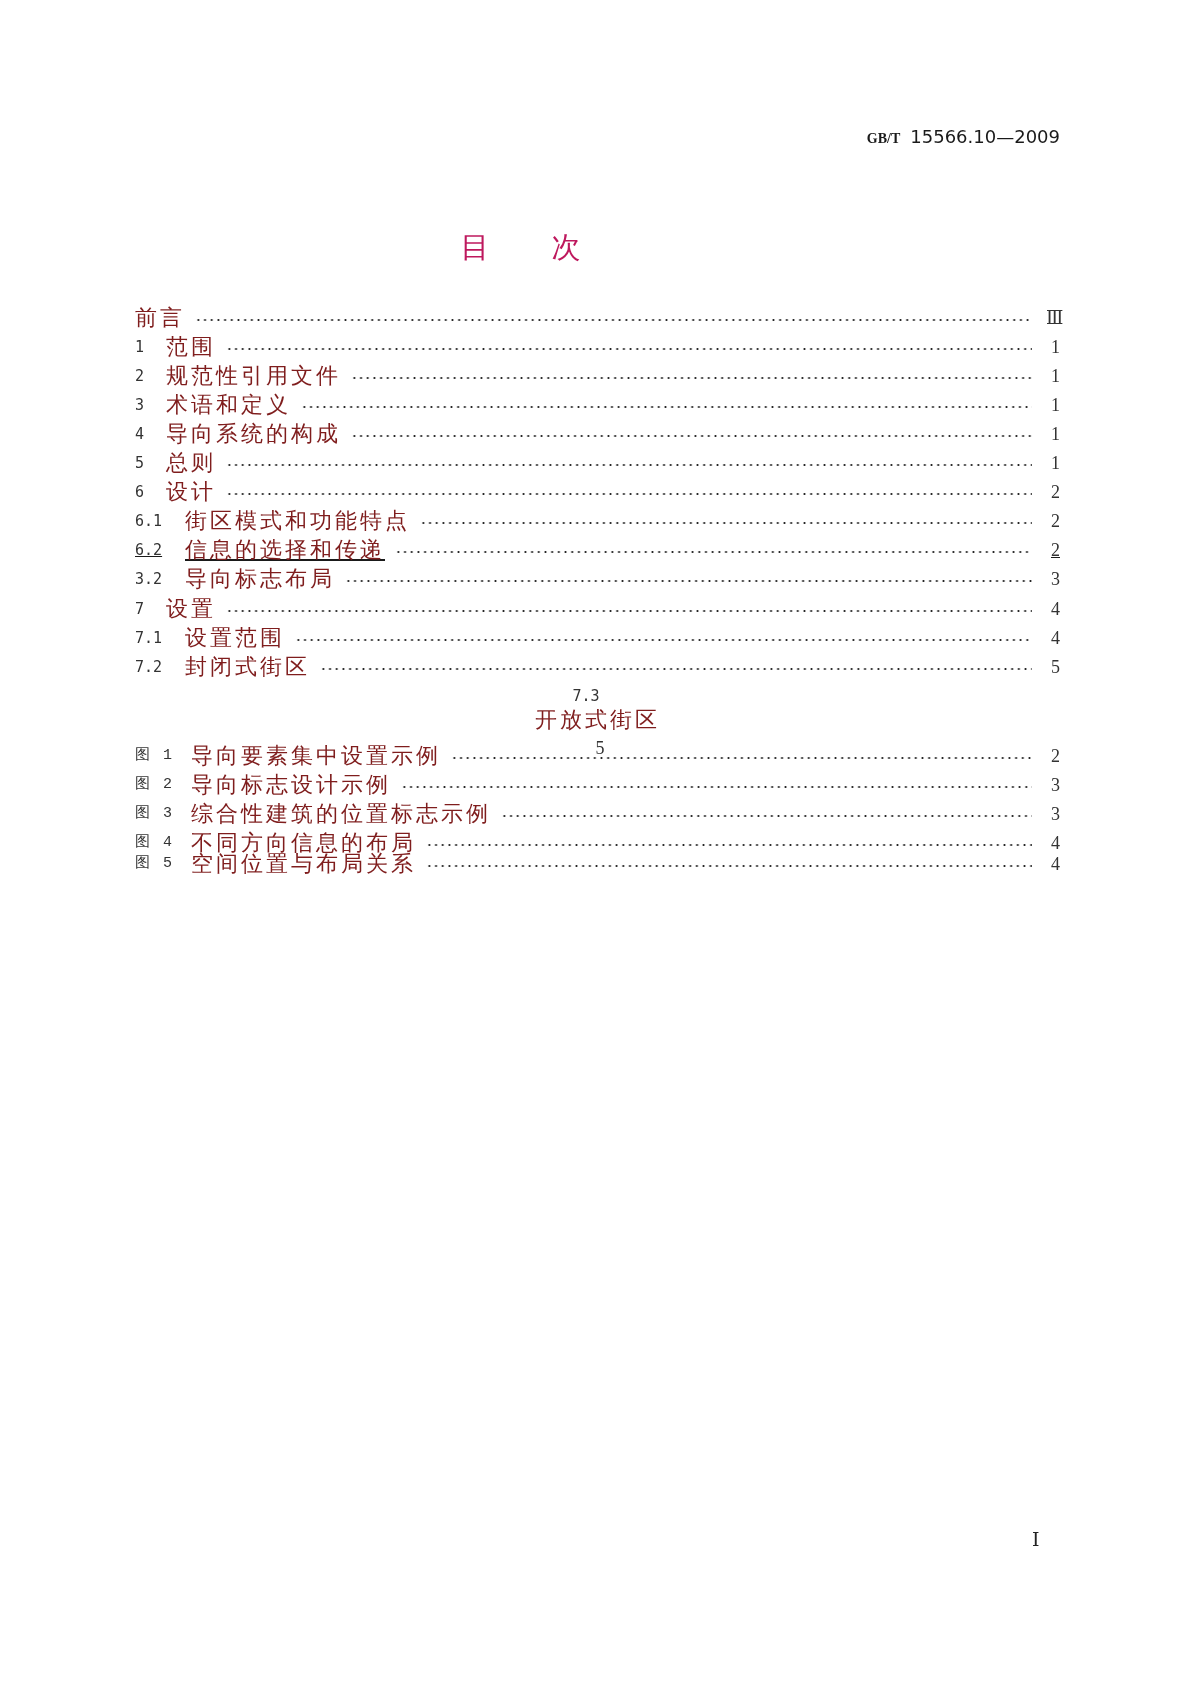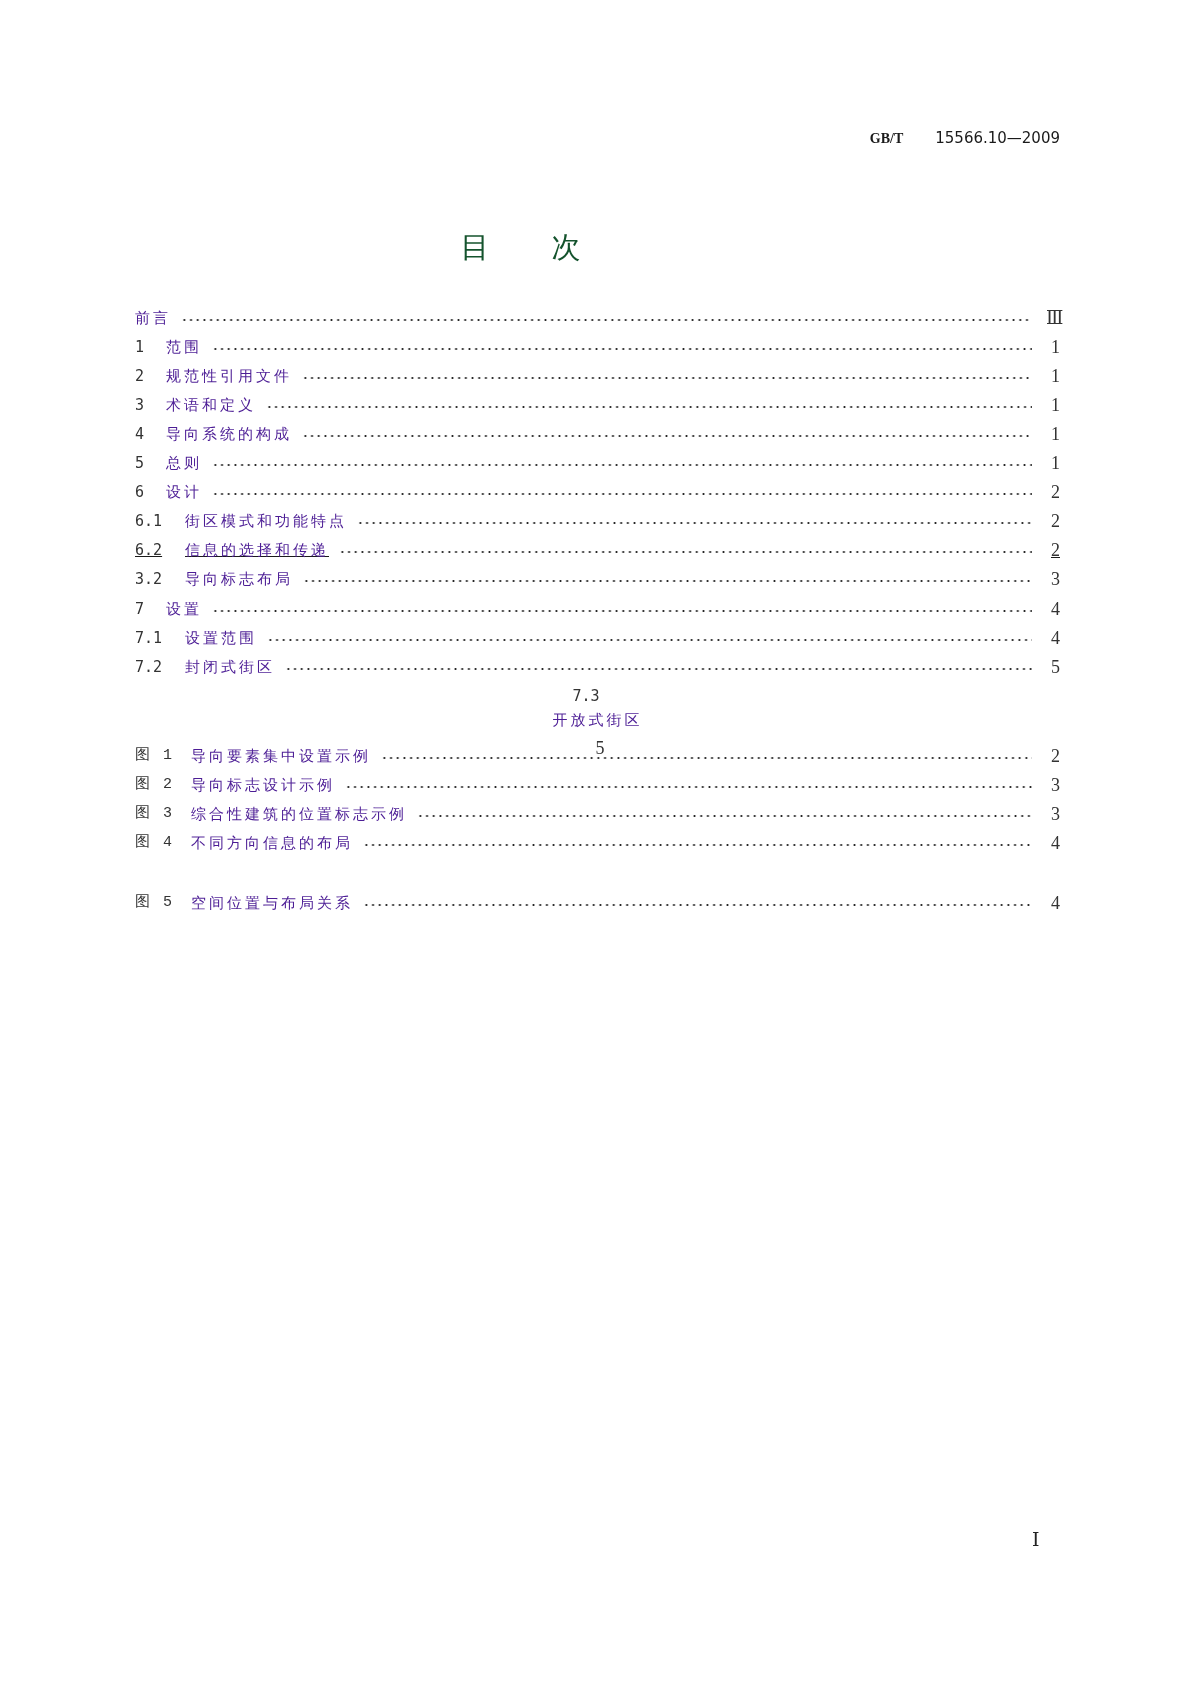--- a/index.html
+++ b/index.html
@@ -1,28 +1,28 @@
 <!DOCTYPE html>
 <html><head>
 <meta charset="utf-8">
 <style>
   html, body { margin: 0; padding: 0; background: #ffffff; }
   body { width: 1191px; height: 1684px; position: relative; overflow: hidden;
          font-family: "DejaVu Serif", "Liberation Serif", serif; color: #1a1a1a; }
   .std-code { position: absolute; top: 126px; right: 131px; font-size: 18px; white-space: nowrap; }
   .std-code .prefix { font-family: "Liberation Serif", "DejaVu Serif", serif; font-weight: bold; margin-right: 10px; font-size: 14px; }
-  .std-code .num { font-family: "DejaVu Sans", "Liberation Sans", sans-serif; font-size: 15px; margin-left: 22px; }
+  .std-code .num { font-family: "DejaVu Sans", "Liberation Sans", sans-serif; font-size: 18px; }
   .title { position: absolute; top: 228px; left: 0; width: 1041px; text-align: center;
            font-family: "DejaVu Sans", "Liberation Sans", sans-serif; font-size: 29px; letter-spacing: 62px;
-           padding-left: 62px; box-sizing: border-box; color: #14532d; }
+           padding-left: 62px; box-sizing: border-box; color: #be185d; }
   .toc { position: absolute; left: 135px; width: 925px; }
   .toc-row { position: absolute; left: 0; width: 925px; height: 24px; display: flex; align-items: center;
              font-size: 17px; line-height: 24px; }
   .toc-row .num { flex: 0 0 auto; font-family: "DejaVu Sans Mono", "Liberation Mono", monospace; font-size: 15px; color: #333; }
-  .toc-row .label { flex: 0 0 auto; font-family: "DejaVu Sans", "Liberation Sans", sans-serif; letter-spacing: 3px; font-size: 15px; color: #4c1d95; }
+  .toc-row .label { flex: 0 0 auto; font-family: "DejaVu Sans", "Liberation Sans", sans-serif; letter-spacing: 3px; font-size: 22px; color: #7f1d1d; }
   .toc-row .leader { flex: 1 1 auto; height: 4px; margin: 4px 14px 0 10px;
                      background-image: radial-gradient(circle, #222 0.9px, transparent 1.2px);
                      background-size: 6.7px 4px; background-repeat: repeat-x; background-position: left center; }
   .toc-row .page { flex: 0 0 auto; width: 14px; text-align: right; font-family: "Liberation Serif", "DejaVu Serif", serif; font-size: 18px; color: #333; }
   .sub .num { width: 50px; }
   .top .num { width: 31px; }
   .fig .num { width: 56px; font-family: Liberation Mono, monospace; letter-spacing: 2px; }
   .pre .label { letter-spacing: 3px; }
   .folio { position: absolute; top: 1528px; left: 1032px; font-family: "Liberation Serif", "DejaVu Serif", serif; font-size: 19px; color: #222; }
 </style>
@@ -138,21 +138,21 @@
     <span class="label">综合性建筑的位置标志示例</span>
     <span class="leader"></span>
     <span class="page">3</span>
   </div>
   <div class="toc-row fig" style="top:831px;">
     <span class="num">图 4</span>
     <span class="label">不同方向信息的布局</span>
     <span class="leader"></span>
     <span class="page">4</span>
   </div>
-  <div class="toc-row fig" style="top:891px;">
+  <div class="toc-row fig" style="top:852px;">
     <span class="num">图 5</span>
     <span class="label">空间位置与布局关系</span>
     <span class="leader"></span>
     <span class="page">4</span>
   </div>
 </div>
 
 <div class="folio">Ⅰ</div>
 
 </body></html>

